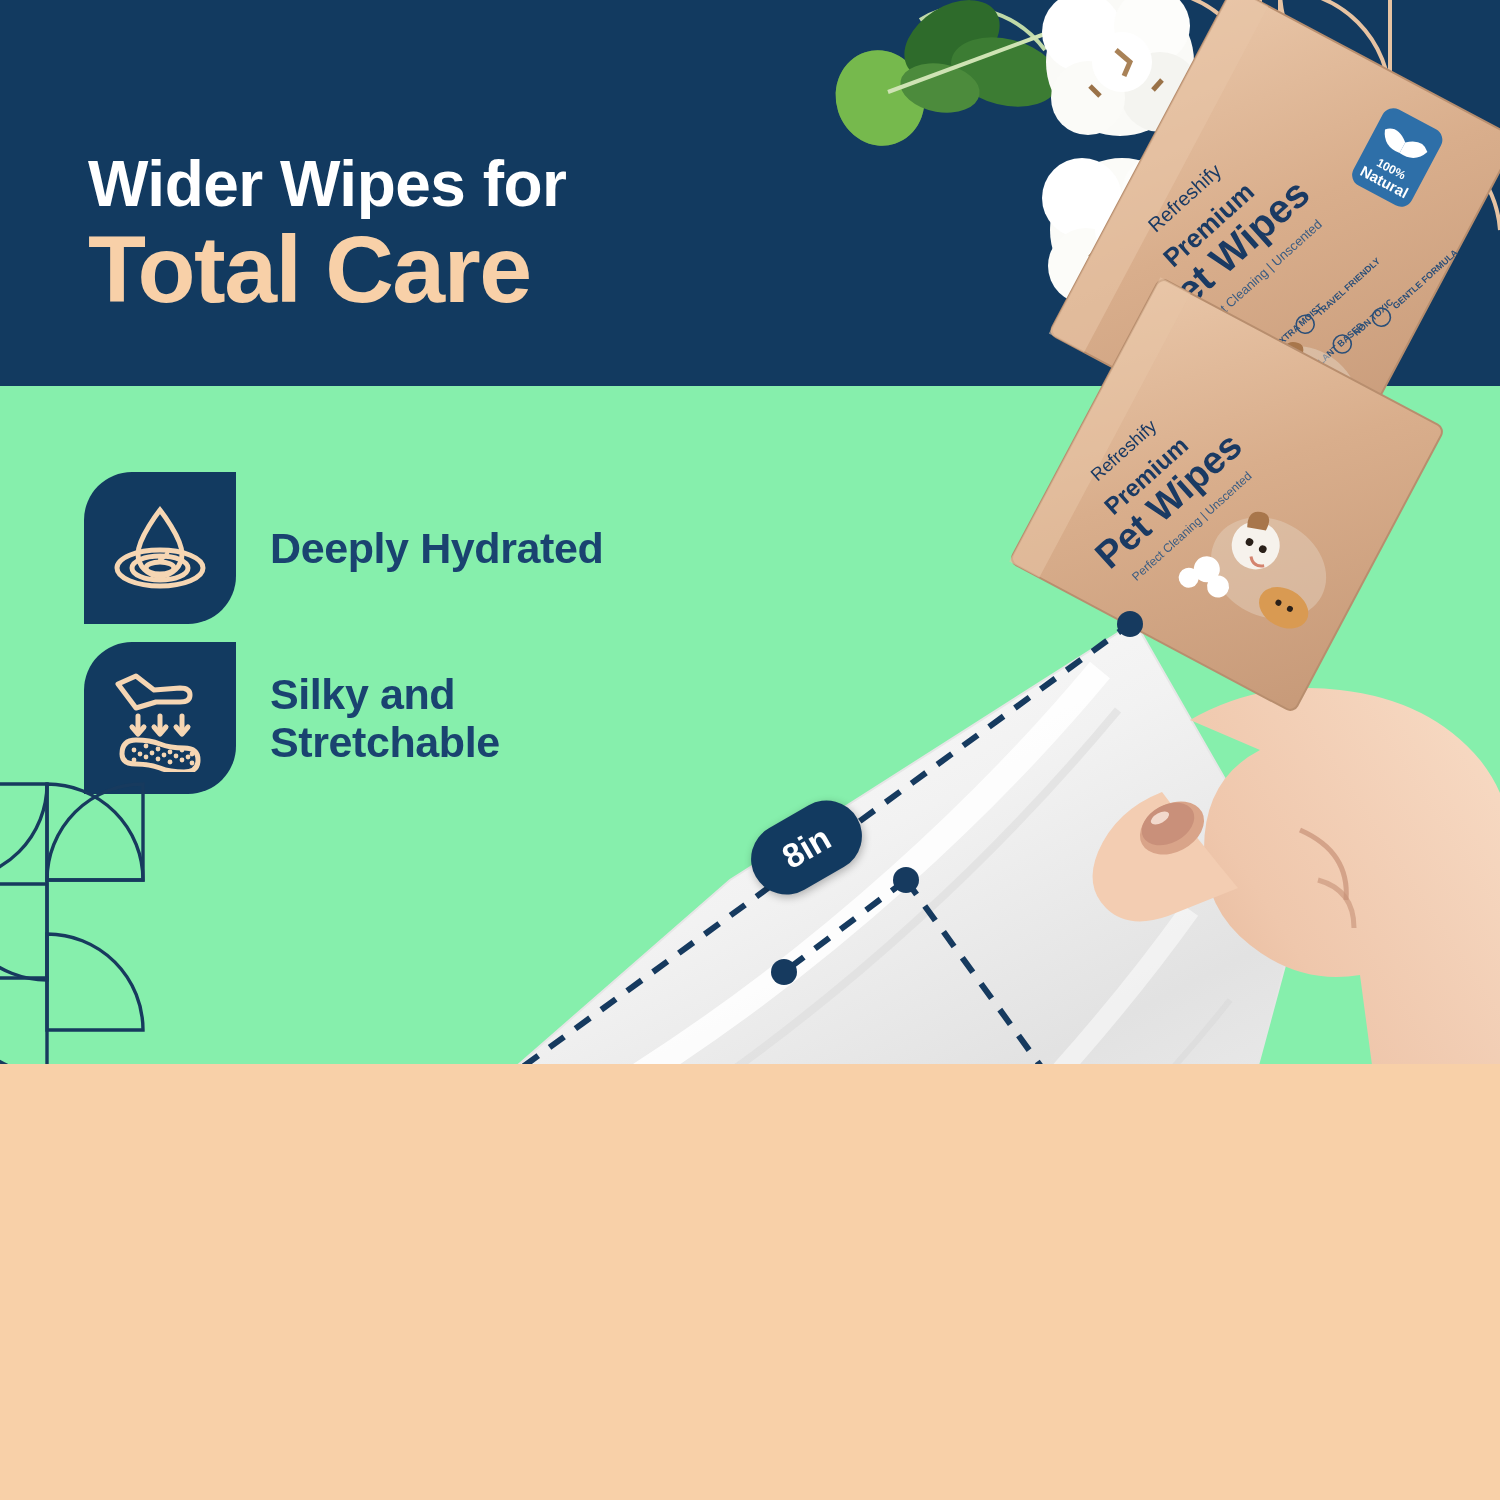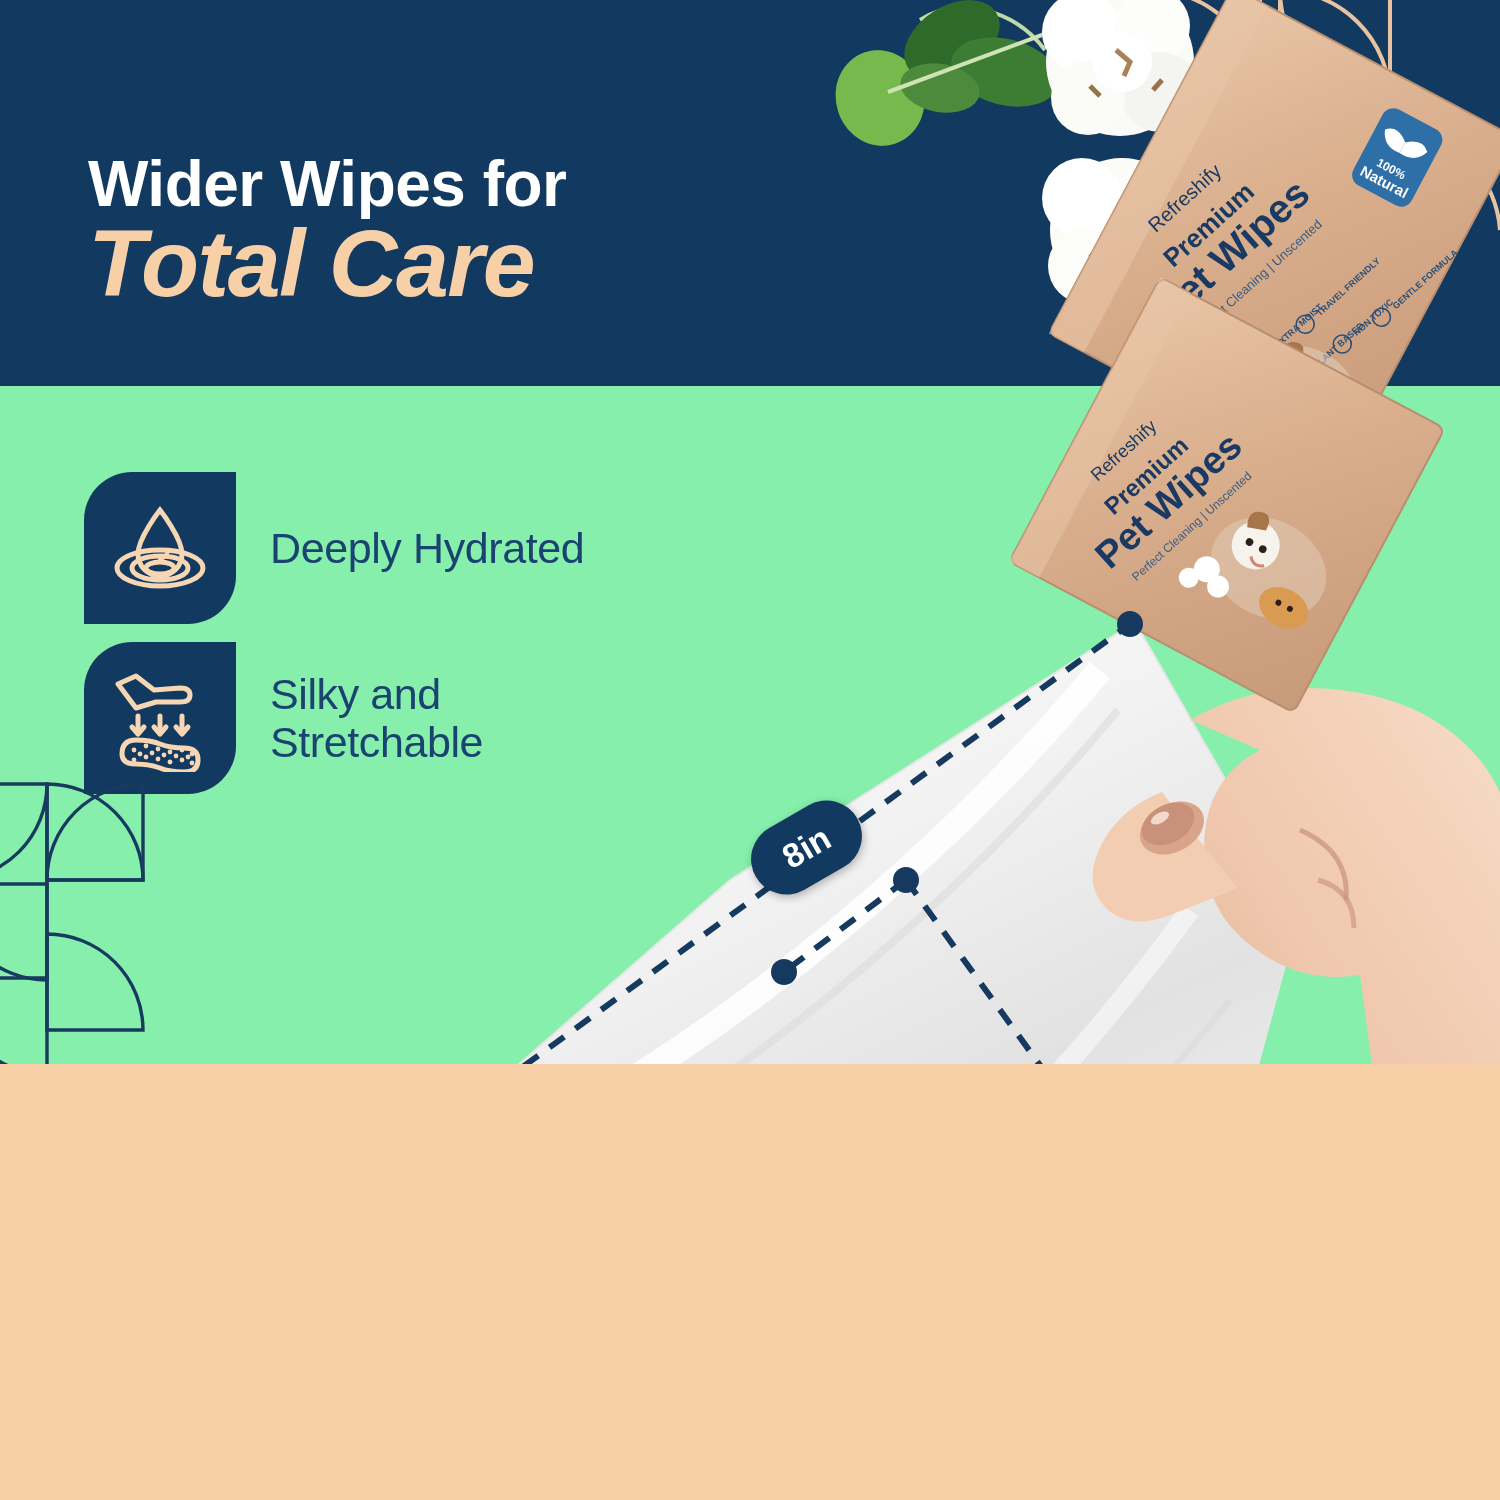--- a/index.html
+++ b/index.html
@@ -20,33 +20,33 @@
   .headline{
     position:absolute;left:88px;top:152px;width:780px;
     line-height:1.0;
   }
   .headline .l1{
     display:block;color:#FFFFFF;font-size:64px;font-weight:bold;
     letter-spacing:-0.5px;
   }
   .headline .l2{
     display:block;color:#F8D0A8;font-size:95px;font-weight:bold;
-    letter-spacing:-1.5px;font-style:italic;
+    letter-spacing:-1.5px;margin-top:6px;
   }
 
   
   .features{position:absolute;left:84px;top:472px;width:720px;}
   .feature-row{display:flex;align-items:center;margin-bottom:18px;height:152px;}
   .feature-tile{
     width:152px;height:152px;flex:0 0 152px;background:#123A60;
     border-radius:48px 0 48px 0;
     display:flex;align-items:center;justify-content:center;
   }
   .feature-label{
-    margin-left:34px;color:#1A4370;font-size:43px;font-weight:normal;
+    margin-left:34px;color:#1A4370;font-size:43px;font-weight:bold;
     line-height:1.12;letter-spacing:-0.4px;
   }
 
   
   .leaf-pattern{position:absolute;left:-58px;bottom:-10px;width:270px;height:340px;}
 
   
   .photo-layer{position:absolute;inset:0;pointer-events:none;}
 
   

